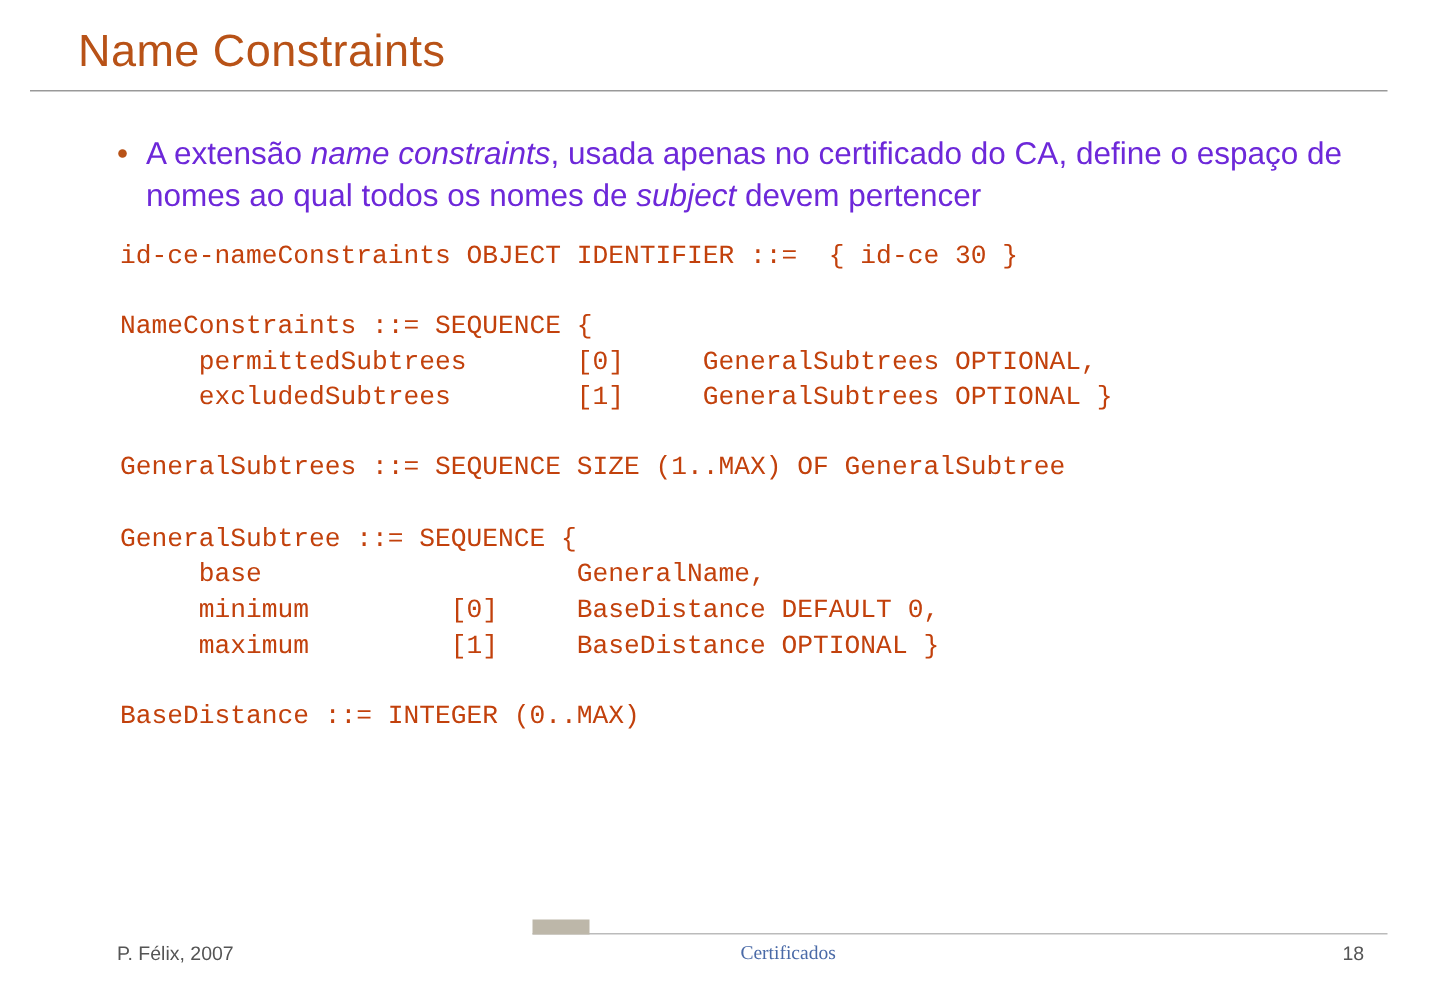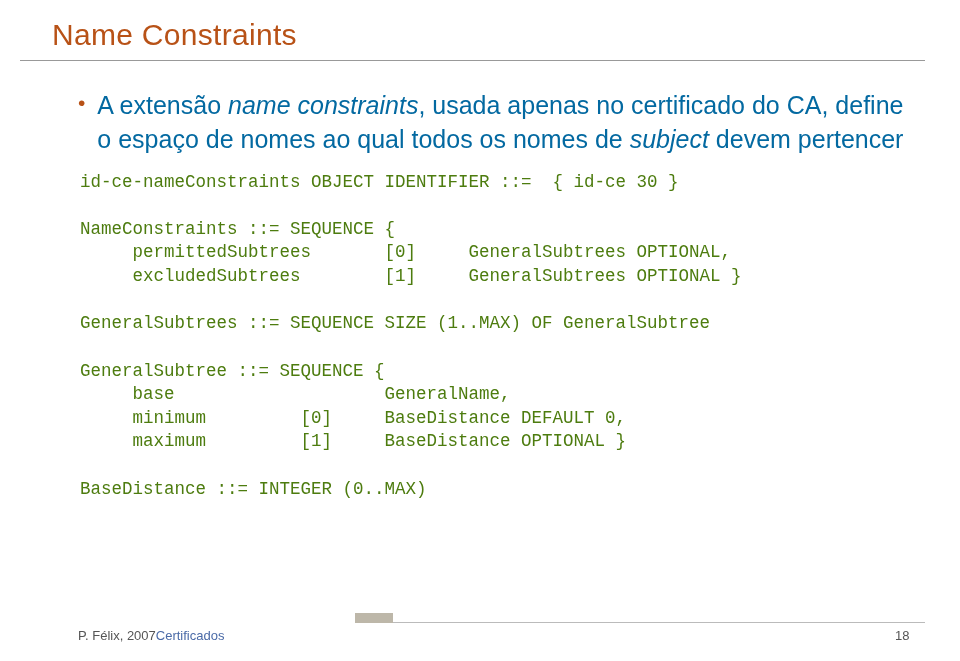--- a/index.html
+++ b/index.html
@@ -36,31 +36,31 @@
       align-items: flex-start;
       margin-bottom: 14px;
     }
     .bullet {
       color: #b85217;
       font-size: 21px;
       margin-right: 12px;
       line-height: 1.35;
     }
     .bullet-text {
-      color: #0369a1;
-      font-size: 25px;
+      color: #6d28d9;
+      font-size: 21px;
       line-height: 1.35;
     }
     .italic {
       font-style: italic;
     }
     .code-block {
       font-family: "Courier New", Courier, monospace;
       font-size: 17.5px;
-      color: #4d7c0f;
+      color: #c2410c;
       white-space: pre;
       line-height: 1.35;
       margin-top: 0;
       margin-left: 2px;
     }
     .footer {
       position: absolute;
       left: 0;
       right: 0;
       bottom: 18px;
@@ -68,22 +68,24 @@
       align-items: flex-end;
       padding: 0 35px 0 78px;
     }
     .footer-left {
       flex: 0 0 auto;
       font-size: 13px;
       color: #555;
     }
     .footer-center {
       flex: 1;
+      text-align: center;
       font-size: 13px;
       color: #4a6aa7;
+      font-family: Liberation Serif, serif;
     }
     .footer-right {
       flex: 0 0 auto;
       font-size: 13px;
       color: #555;
       min-width: 30px;
       text-align: left;
     }
     .footer-deco {
       position: absolute;

